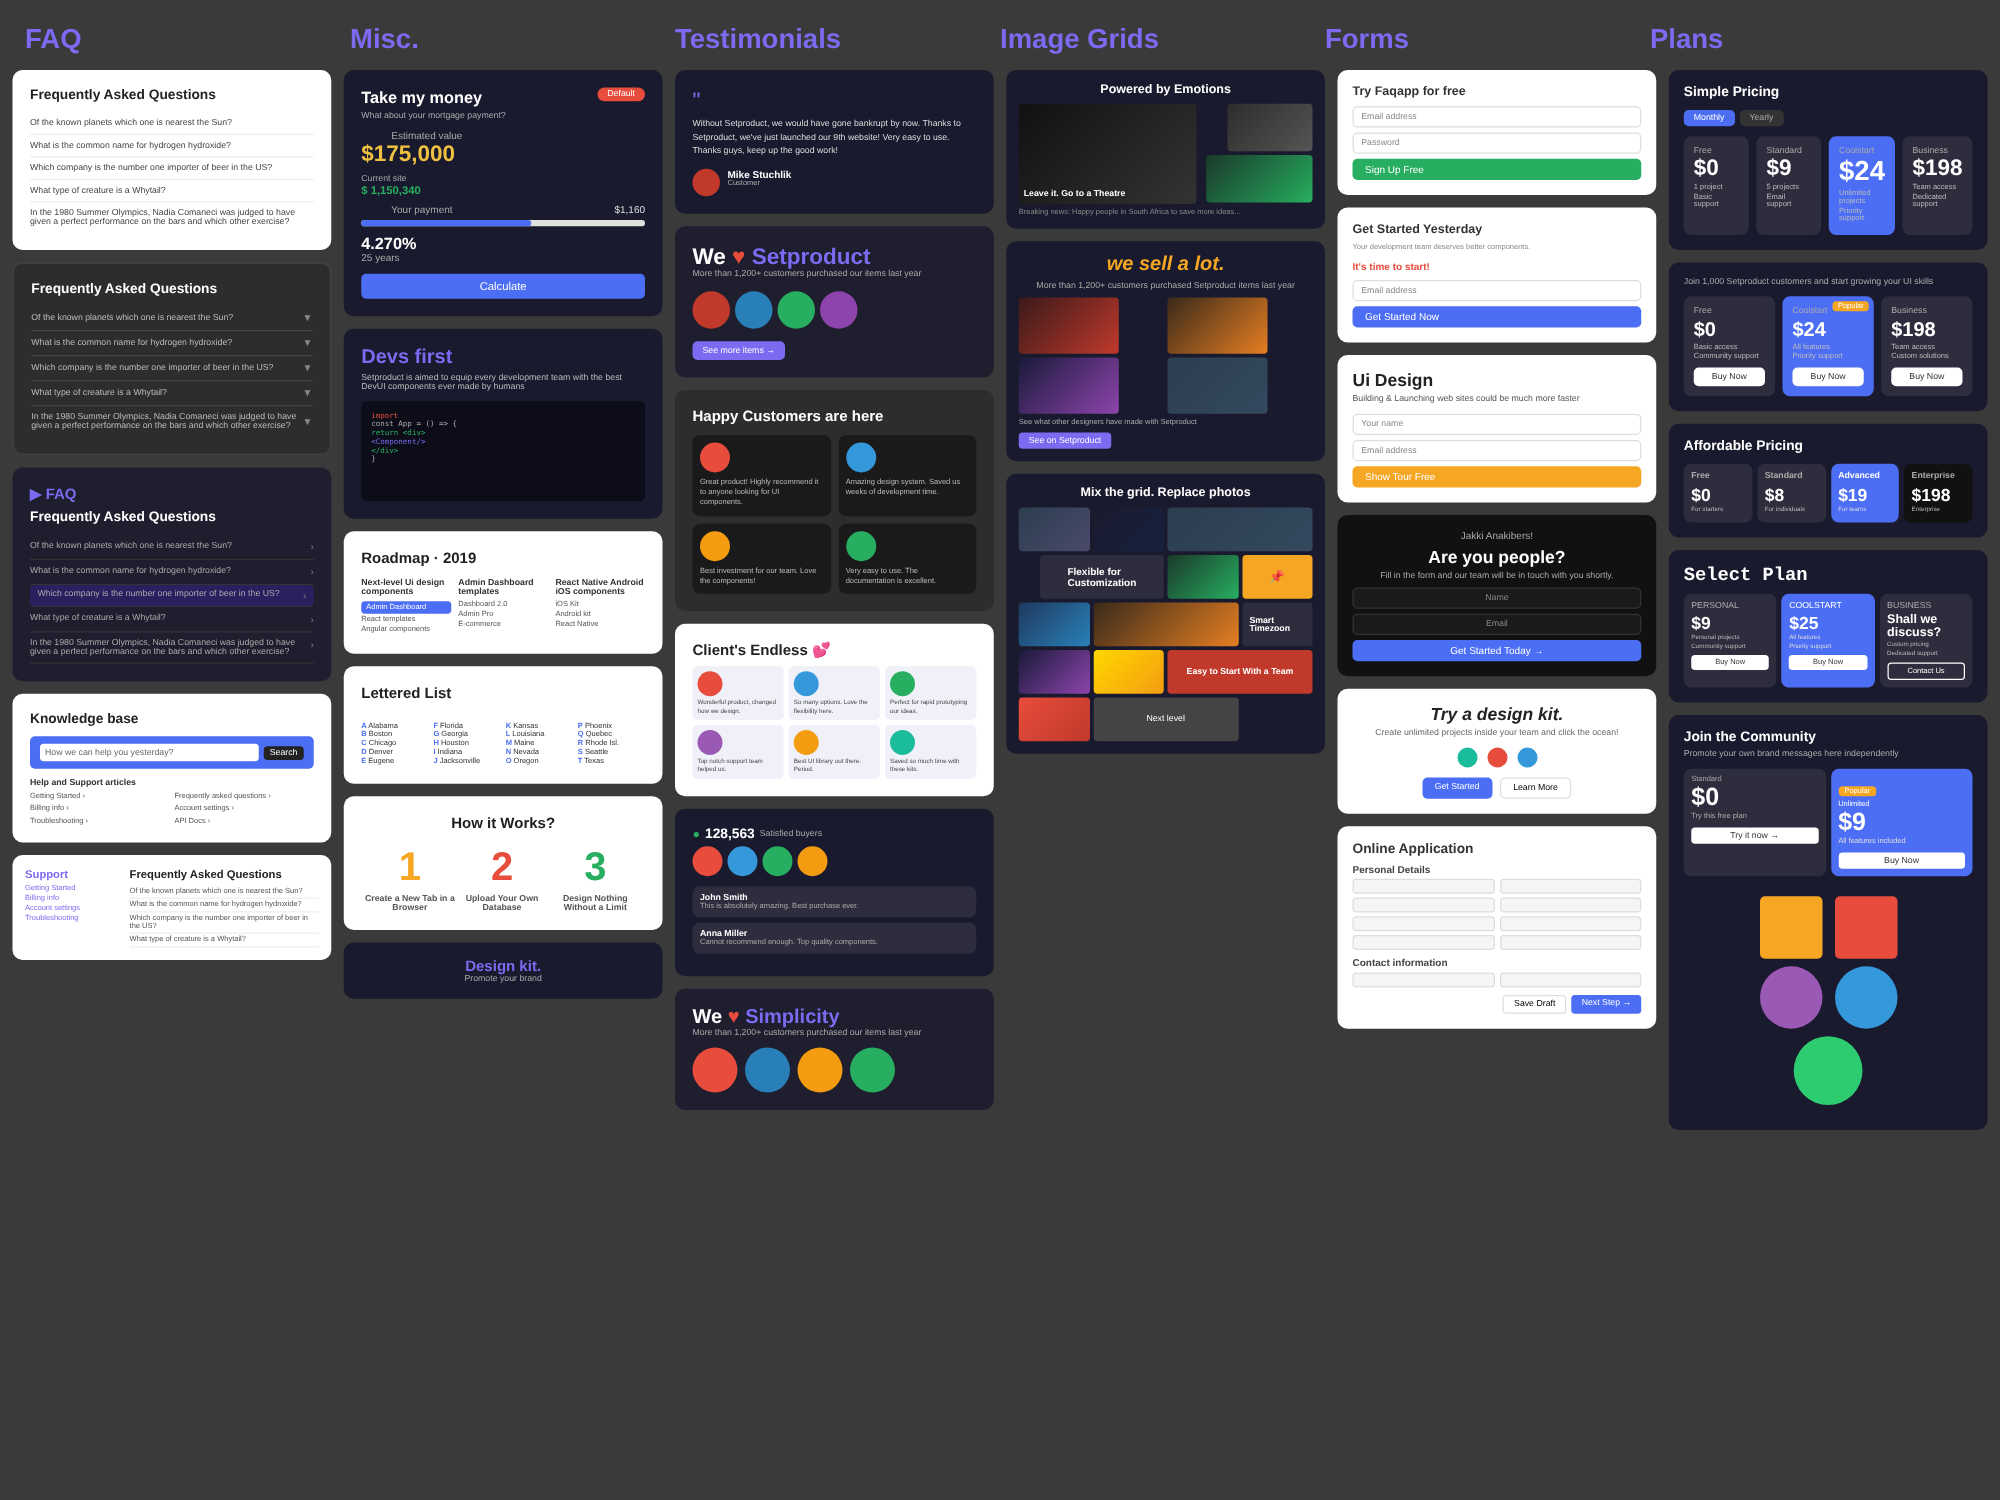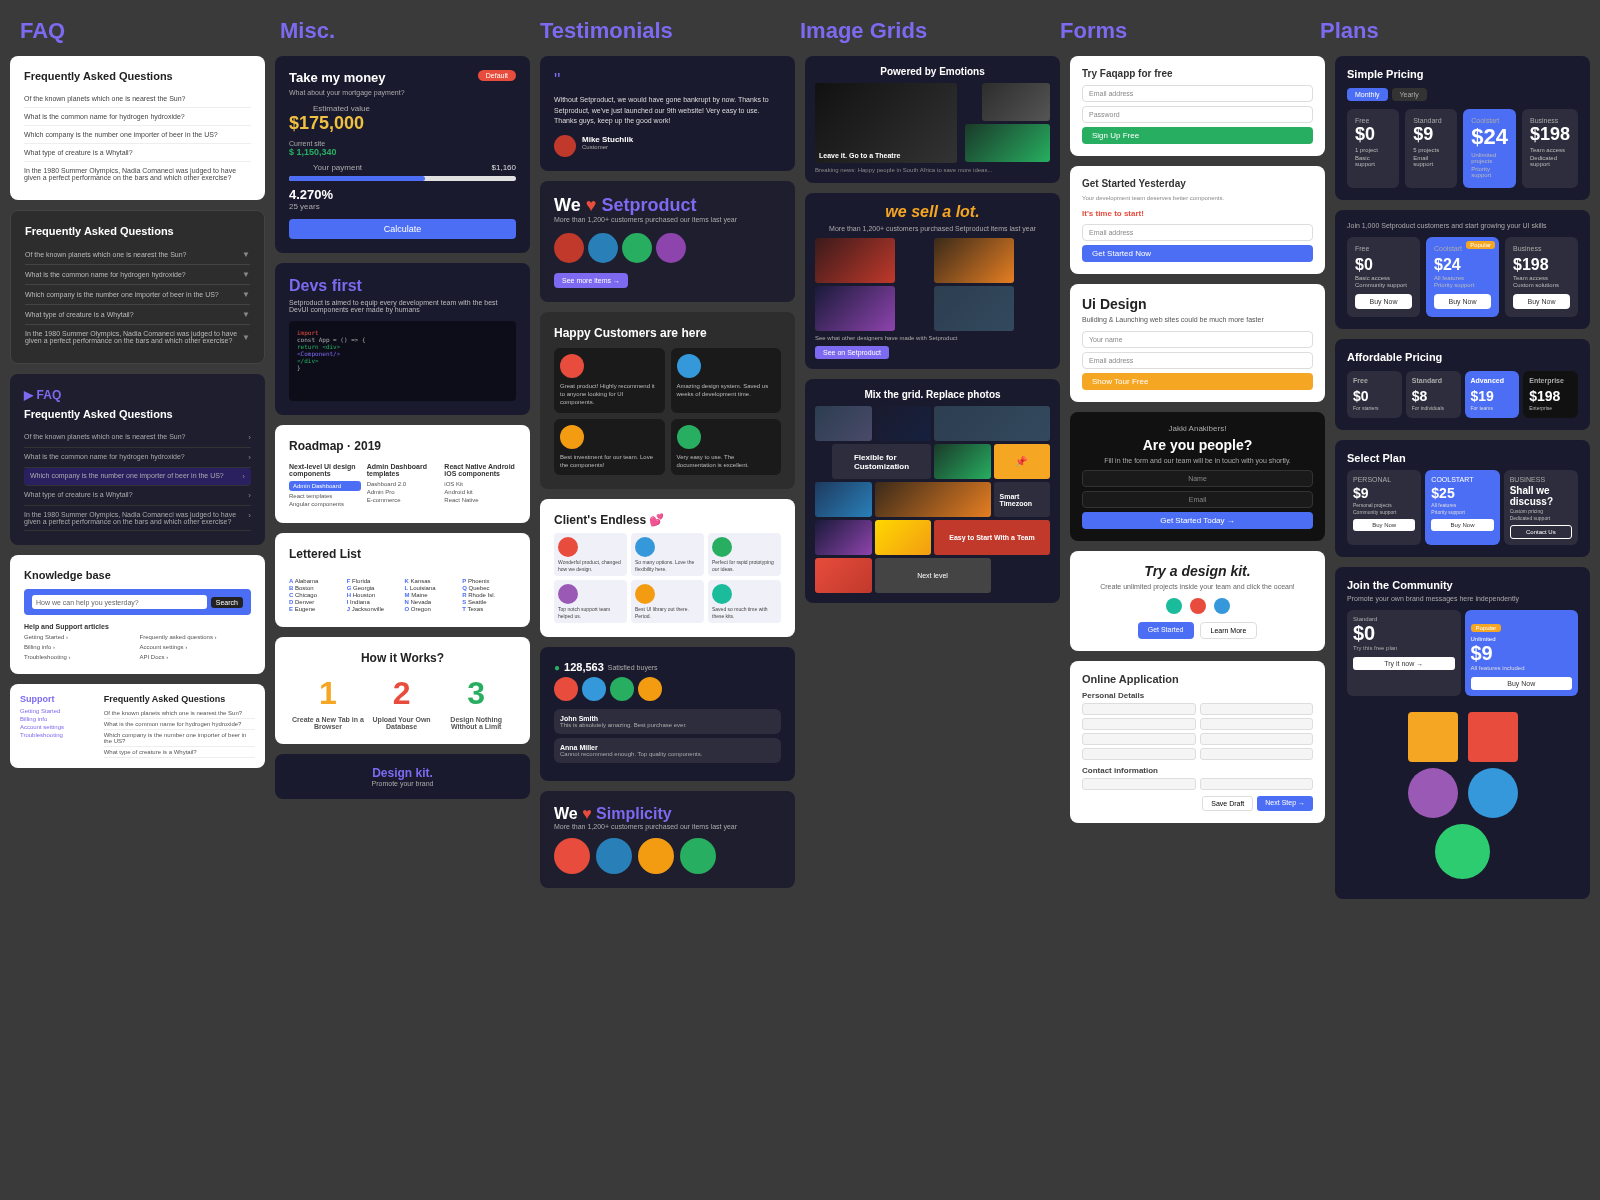--- a/index.html
+++ b/index.html
@@ -502,21 +502,21 @@
     .afford-col.dark { background: #111; }
     .afford-name { font-size: 7px; font-weight: 700; color: #aaa; margin-bottom: 4px; }
     .afford-price { font-size: 14px; font-weight: 800; color: #fff; }
     .afford-feature { font-size: 5px; color: #bbb; margin: 1px 0; }
 
     .plans-select-card {
       background: #1a1a2e;
       padding: 12px;
       border-radius: 8px;
     }
-    .plans-select-card h3 { font-size: 11px; font-weight: 700; color: #fff; margin-bottom: 6px; }
+    .plans-select-card h3 { font-size: 15px; font-weight: 700; color: #fff; margin-bottom: 6px; font-family: Liberation Mono, monospace; }
     .select-cols { display: flex; gap: 4px; }
     .select-col { flex: 1; background: #2d2d3d; border-radius: 6px; padding: 6px; }
     .select-col.featured { background: #4c6ef5; }
     .select-name { font-size: 7px; color: #aaa; margin-bottom: 2px; }
     .select-price { font-size: 14px; font-weight: 800; color: #fff; }
     .select-feature { font-size: 5px; color: #bbb; margin: 1px 0; }
     .select-btn { background: #fff; color: #333; border-radius: 3px; padding: 3px 6px; font-size: 6px; margin-top: 4px; text-align: center; }
     .select-btn.outline { background: transparent; border: 1px solid #fff; color: #fff; }
 
     .plans-community-card {

